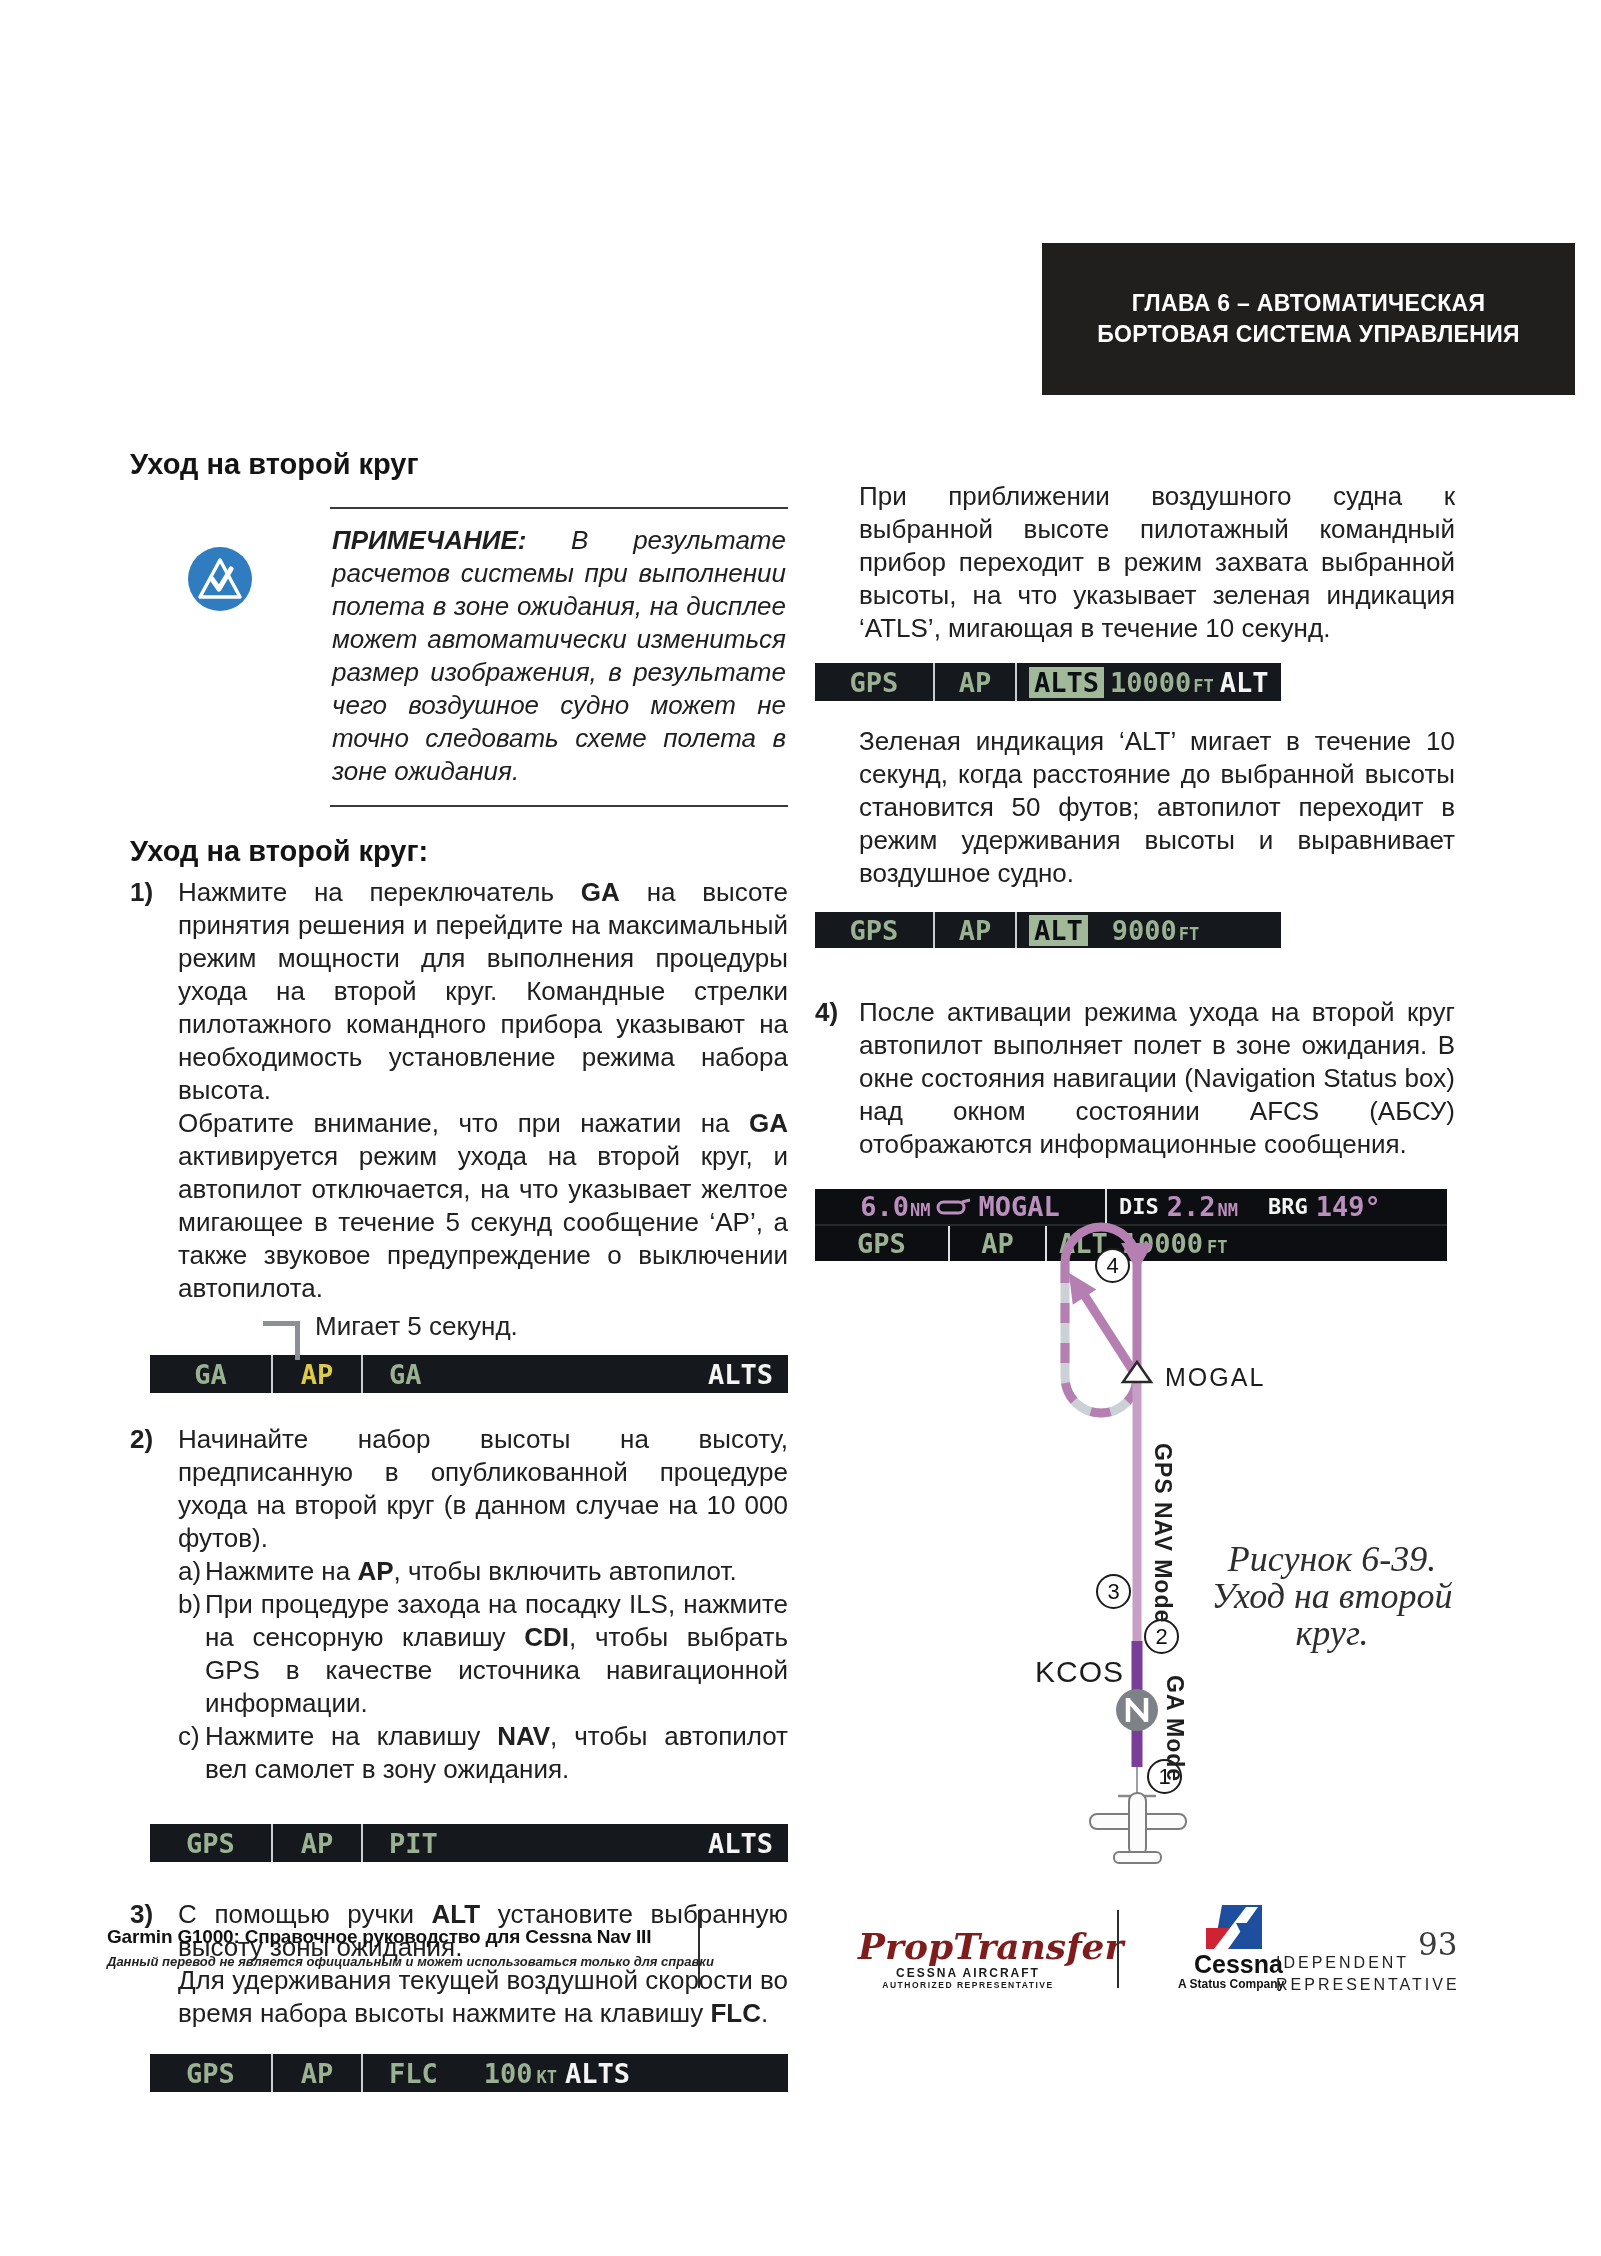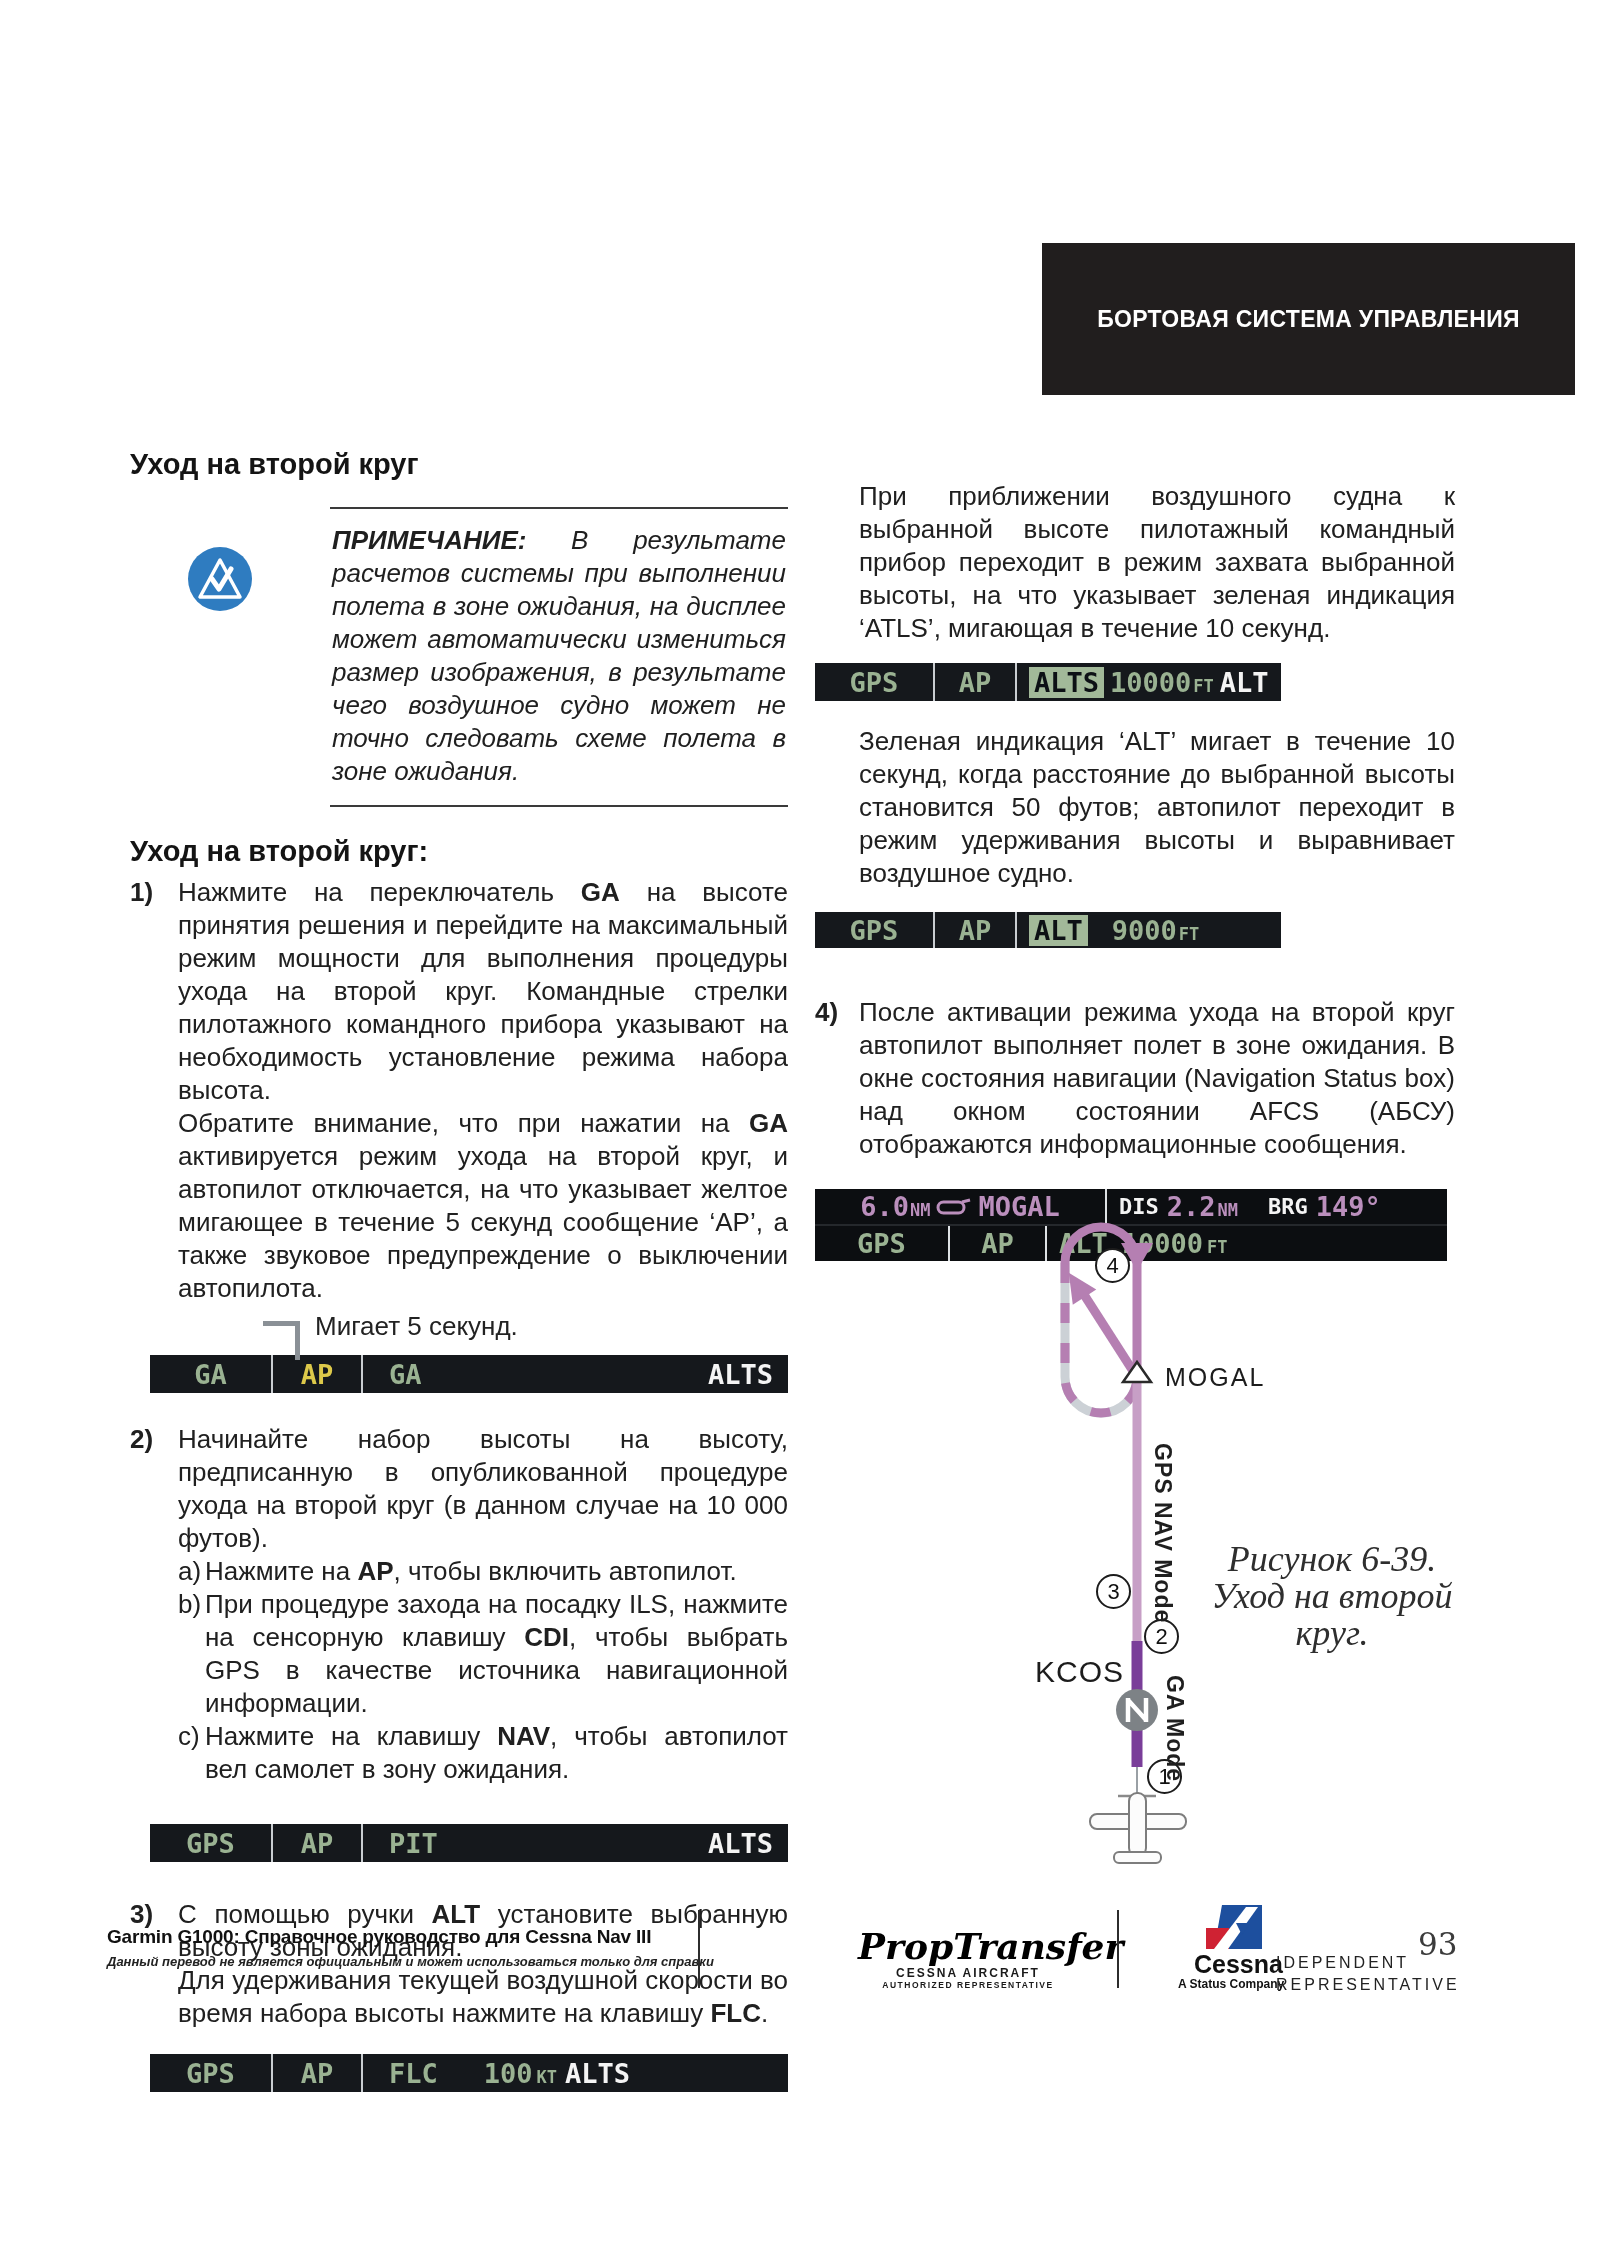--- a/index.html
+++ b/index.html
@@ -82,34 +82,35 @@
   .dlabel{position:absolute;color:#1c1c1c;}
   .rot{position:absolute;writing-mode:vertical-rl;font-weight:bold;font-size:23px;color:#1f1f1f;letter-spacing:1px;}
   .figcap{position:absolute;left:392px;top:336px;width:250px;text-align:center;font-style:italic;
       font-size:36px;line-height:37px;color:#2e2e2e;font-family:"Liberation Serif",serif;}
 
   
   .ft-title{position:absolute;left:107px;top:1926px;font-size:19px;font-weight:bold;color:#111;letter-spacing:-.2px;}
   .ft-disc{position:absolute;left:107px;top:1954px;font-size:13px;font-style:italic;font-weight:bold;color:#222;}
   .ft-div{position:absolute;top:1910px;width:2px;height:78px;background:#2c2c2c;}
   .prop{position:absolute;left:858px;top:1928px;width:220px;text-align:center;}
-  .prop .script{font-family:"DejaVu Serif",serif;font-style:italic;font-weight:bold;font-size:36px;line-height:36px;color:#000000;}
+  .prop .script{font-family:"DejaVu Serif",serif;font-style:italic;font-weight:bold;font-size:36px;line-height:36px;color:#7f1d1d;}
   .prop .s1{font-size:12px;font-weight:bold;letter-spacing:2px;color:#1a1a1a;margin-top:2px;}
   .prop .s2{font-size:8.5px;font-weight:bold;letter-spacing:1.5px;color:#1a1a1a;}
   .cessna-word{position:absolute;left:1194px;top:1950px;font-size:25px;font-weight:bold;color:#111;}
   .textron{position:absolute;left:1178px;top:1977px;font-size:12px;font-weight:bold;color:#111;}
   .rep{position:absolute;left:1276px;top:1952px;font-size:16px;letter-spacing:3px;line-height:22px;color:#222;}
   .pageno{position:absolute;left:1418px;top:1926px;font-size:31px;color:#3c3c3c;font-family:"DejaVu Serif",serif;}
 </style>
 </head>
 <body>
 
 <div class="page">
 
   <div class="chapter-box">
+    <div>ГЛАВА 6 – АВТОМАТИЧЕСКАЯ</div>
     <div>БОРТОВАЯ СИСТЕМА УПРАВЛЕНИЯ</div>
   </div>
 
   <div class="leftcol">
     <h1 class="sec">Уход на второй круг</h1>
 
     <div class="note">
       <div class="note-icon">
         <svg width="46" height="44" viewBox="0 0 46 44">
           <polygon points="23,3 3,40 43,40" fill="none" stroke="#ffffff" stroke-width="3.5" stroke-linejoin="round"></polygon>

